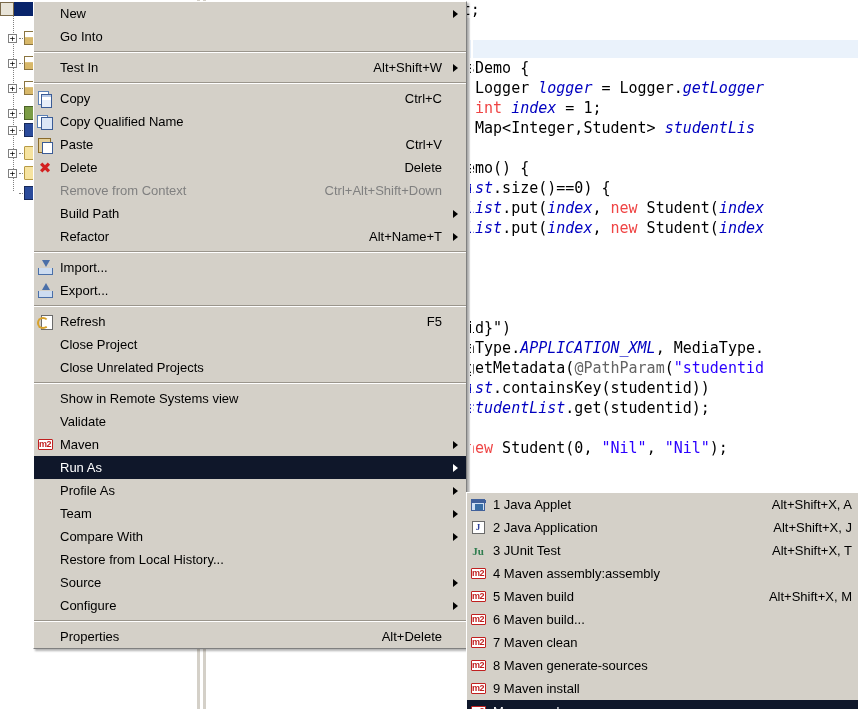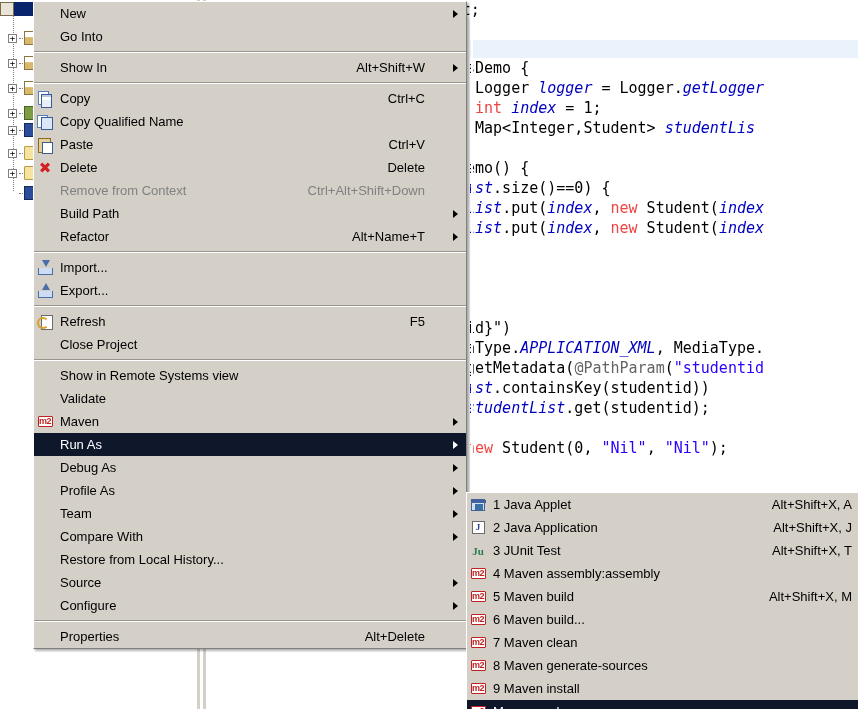--- a/index.html
+++ b/index.html
@@ -78,21 +78,21 @@
     display: flex; align-items: center;
     height: 23px;
     padding: 0 0 0 0;
     white-space: nowrap;
   }
   .mi .ico {
     width: 22px; min-width:22px; height: 22px;
     display:flex; align-items:center; justify-content:center;
   }
   .mi .lbl { flex: 1 1 auto; padding-left: 2px; line-height: 23px; }
-  .mi .accel { color:#000; padding-right: 41px; line-height: 23px; }
+  .mi .accel { color:#000; padding-right: 24px; line-height: 23px; }
   .mi .arrow {
     position:absolute; right: 8px; top: 50%; transform: translateY(-50%);
     width: 0; height: 0;
     border-left: 5px solid #000; border-top: 4px solid transparent; border-bottom: 4px solid transparent;
   }
   .mi.sel { background: #0f172a; color: #ffffff; }
   .mi.sel .accel { color:#ffffff; }
   .mi.sel .arrow { border-left-color:#ffffff; }
   .mi.disabled, .mi.disabled .accel { color: #808080; }
   .sep { height: 1px; margin: 3px 0 3px 0; border-top: 1px solid #9a958c; border-bottom: 1px solid #ffffff; }
@@ -200,21 +200,21 @@
         <span class="arrow"></span>
       </div>
       <div class="mi">
         <span class="ico"></span>
         <span class="lbl">Go Into</span>
         <span class="accel"></span>
       </div>
       <div class="sep"></div>
       <div class="mi">
         <span class="ico"></span>
-        <span class="lbl">Show In</span>
+        <span class="lbl">Test In</span>
         <span class="accel">Alt+Shift+W</span>
         <span class="arrow"></span>
       </div>
       <div class="sep"></div>
       <div class="mi">
         <span class="ico">
           <span class="ic ic-copy"></span>
         </span>
         <span class="lbl">Copy</span>
         <span class="accel">Ctrl+C</span>
@@ -278,20 +278,25 @@
           <span class="ic ic-refresh"></span>
         </span>
         <span class="lbl">Refresh</span>
         <span class="accel">F5</span>
       </div>
       <div class="mi">
         <span class="ico"></span>
         <span class="lbl">Close Project</span>
         <span class="accel"></span>
       </div>
+      <div class="mi">
+        <span class="ico"></span>
+        <span class="lbl">Close Unrelated Projects</span>
+        <span class="accel"></span>
+      </div>
       <div class="sep"></div>
       <div class="mi">
         <span class="ico"></span>
         <span class="lbl">Show in Remote Systems view</span>
         <span class="accel"></span>
       </div>
       <div class="mi">
         <span class="ico"></span>
         <span class="lbl">Validate</span>
         <span class="accel"></span>
@@ -300,26 +305,20 @@
         <span class="ico">
           <span class="ic-m2">m2</span>
         </span>
         <span class="lbl">Maven</span>
         <span class="accel"></span>
         <span class="arrow"></span>
       </div>
       <div class="mi sel">
         <span class="ico"></span>
         <span class="lbl">Run As</span>
-        <span class="accel"></span>
-        <span class="arrow"></span>
-      </div>
-      <div class="mi">
-        <span class="ico"></span>
-        <span class="lbl">Debug As</span>
         <span class="accel"></span>
         <span class="arrow"></span>
       </div>
       <div class="mi">
         <span class="ico"></span>
         <span class="lbl">Profile As</span>
         <span class="accel"></span>
         <span class="arrow"></span>
       </div>
       <div class="mi">

